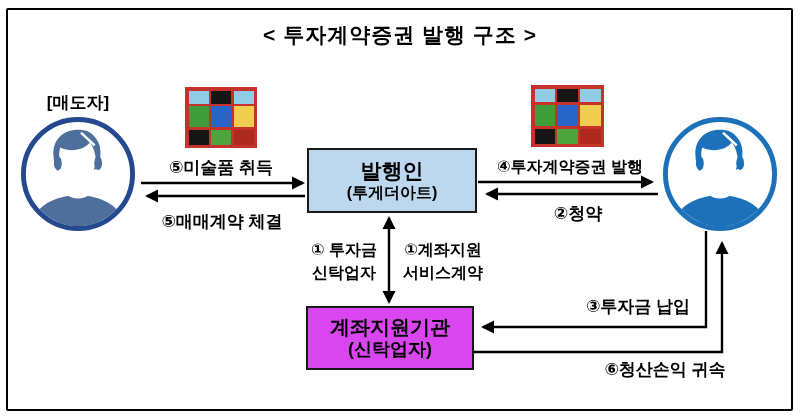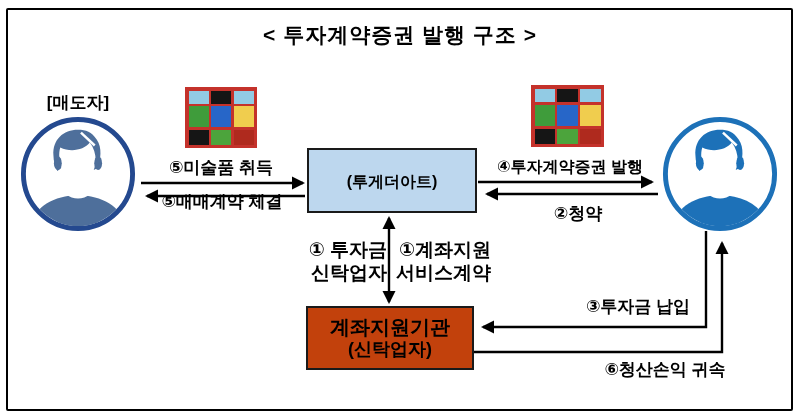--- a/index.html
+++ b/index.html
@@ -29,21 +29,21 @@
   .avatar{position:absolute;width:118px;height:118px;}
   #seller-avatar{left:19px;top:115px;--rc:#24498F;--pc:#4E6F9B;}
   #investor-avatar{left:661px;top:115px;--rc:#1D71B8;--pc:#1D71B8;}
   .avatar svg{width:100%;height:100%;display:block;}
   .artwork{
     position:absolute;display:grid;grid-template-columns:1fr 1fr 1fr;
     grid-template-rows:27fr 43fr 30fr;gap:2.5px;padding:3.5px;box-sizing:border-box;
   }
   #artwork-left{left:185px;top:87px;width:72px;height:61px;}
   #artwork-right{left:531px;top:85px;width:73px;height:62px;}
-  .two-line{position:absolute;text-align:right;font-size:19px;line-height:23px;}
+  .two-line{position:absolute;text-align:center;font-size:16px;line-height:23px;}
   svg.arrows{position:absolute;left:0;top:0;width:800px;height:420px;pointer-events:none;}
 </style>
 </head>
 <body>
 
 <div id="stage">
 
   <div class="frame"></div>
 
   <div class="title">&lt; 투자계약증권 발행 구조 &gt;</div>
@@ -102,29 +102,30 @@
       <div style="background: rgb(146, 203, 228);"></div>
       <div style="background: rgb(63, 156, 59);"></div>
       <div style="background: rgb(39, 102, 200);"></div>
       <div style="background: rgb(240, 205, 78);"></div>
       <div style="background: rgb(21, 21, 21);"></div>
       <div style="background: rgb(76, 164, 60);"></div>
       <div style="background: rgb(175, 42, 30);"></div>
     </div>
 
   <div class="node" id="issuer-box" style="background: rgb(189, 215, 238);">
+    <div class="t1">발행인</div>
     <div class="t2">(투게더아트)</div>
   </div>
-  <div class="node" id="agency-box" style="background: #c2410c;">
+  <div class="node" id="agency-box" style="background: #d946ef;">
     <div class="t1">계좌지원기관</div>
     <div class="t2">(신탁업자)</div>
   </div>
 
   <div class="lbl f17" style="left:151px;top:158px;width:140px;">⑤미술품 취득</div>
-  <div class="lbl f17" style="left:147px;top:192px;width:150px;">⑤매매계약 체결</div>
+  <div class="lbl f17" style="left:147px;top:212px;width:150px;">⑤매매계약 체결</div>
   <div class="lbl f16" style="left:480px;top:158px;width:180px;">④투자계약증권 발행</div>
   <div class="lbl f17" style="left:528px;top:204px;width:100px;">②청약</div>
 
   <div class="two-line" style="left:301px;top:238px;width:86px;">
     <span>① 투자금</span><br>
     <span>신탁업자</span>
   </div>
   <div class="two-line" style="left:395px;top:238px;width:96px;">
     <span>①계좌지원</span><br>
     <span>서비스계약</span>

